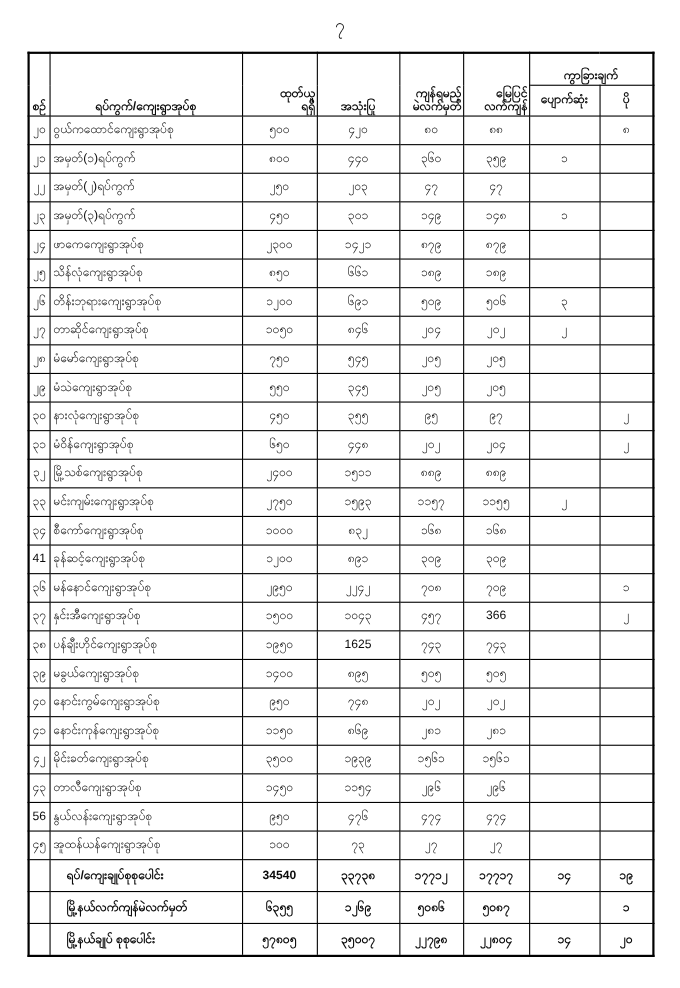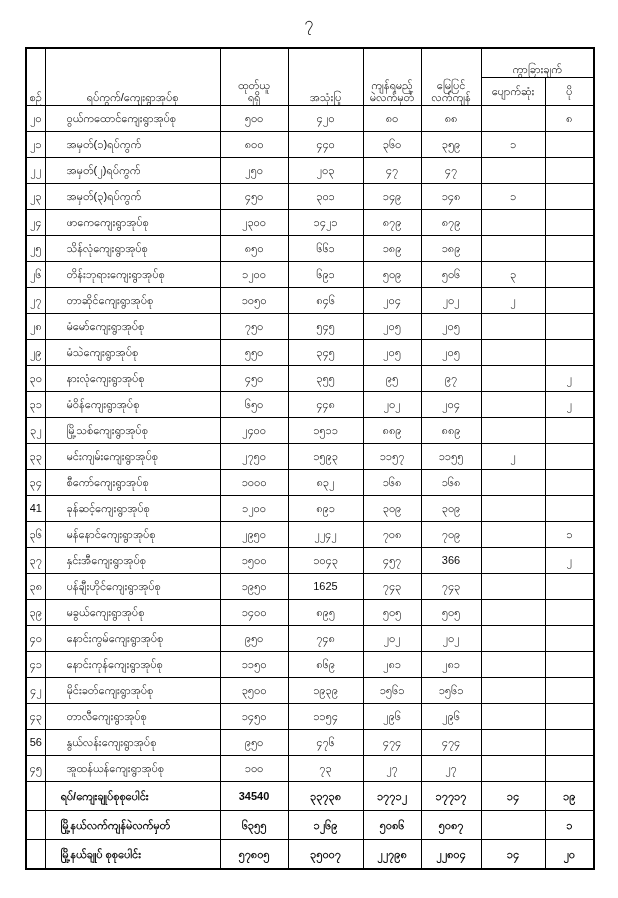--- a/index.html
+++ b/index.html
@@ -20,29 +20,29 @@
   }
   table.main td, table.main th{
     border:1px solid #000;
     padding:0 1px;
     text-align:center;
     font-size:11px;
     line-height:1.15;
     overflow:hidden;
     color:#0a0a0a;
   }
-  thead th{font-weight:normal;font-size:11px;}
+  thead th{font-weight:bold;font-size:11px;}
   thead tr.h1 th{height:27px;vertical-align:bottom;padding-bottom:1px;}
   thead tr.h2 th{height:27px;vertical-align:middle;text-align:center;}
   thead th.twoLine{vertical-align:middle;}
   tbody.data td{height:25px;vertical-align:middle;}
-  tbody.data td.name{text-align:left;padding-left:21px;white-space:nowrap;}
+  tbody.data td.name{text-align:left;padding-left:3px;white-space:nowrap;}
   tbody.totals td{height:28px;font-weight:bold;vertical-align:middle;}
   tbody.totals td.label{text-align:left;padding-left:15px;white-space:nowrap;}
-  .hline{display:block;}
+  .hline{display:block;text-align:right;}
 </style>
 </head>
 <body>
 
 <div class="page-number">၇</div>
 
 <table class="main">
   <colgroup>
     <col style="width:19px">
     <col style="width:175px">

